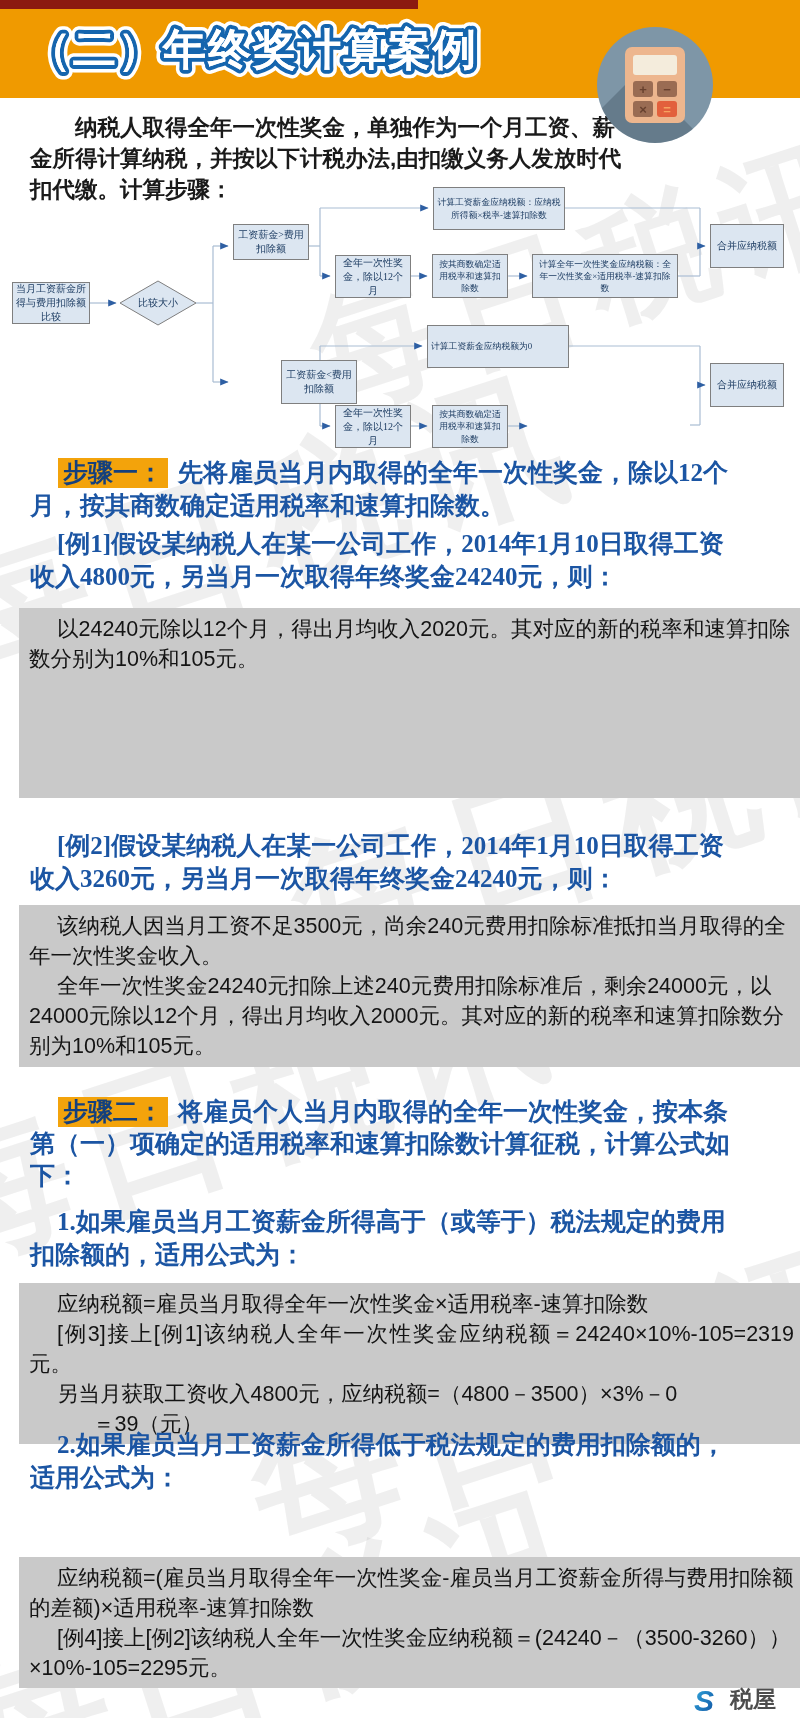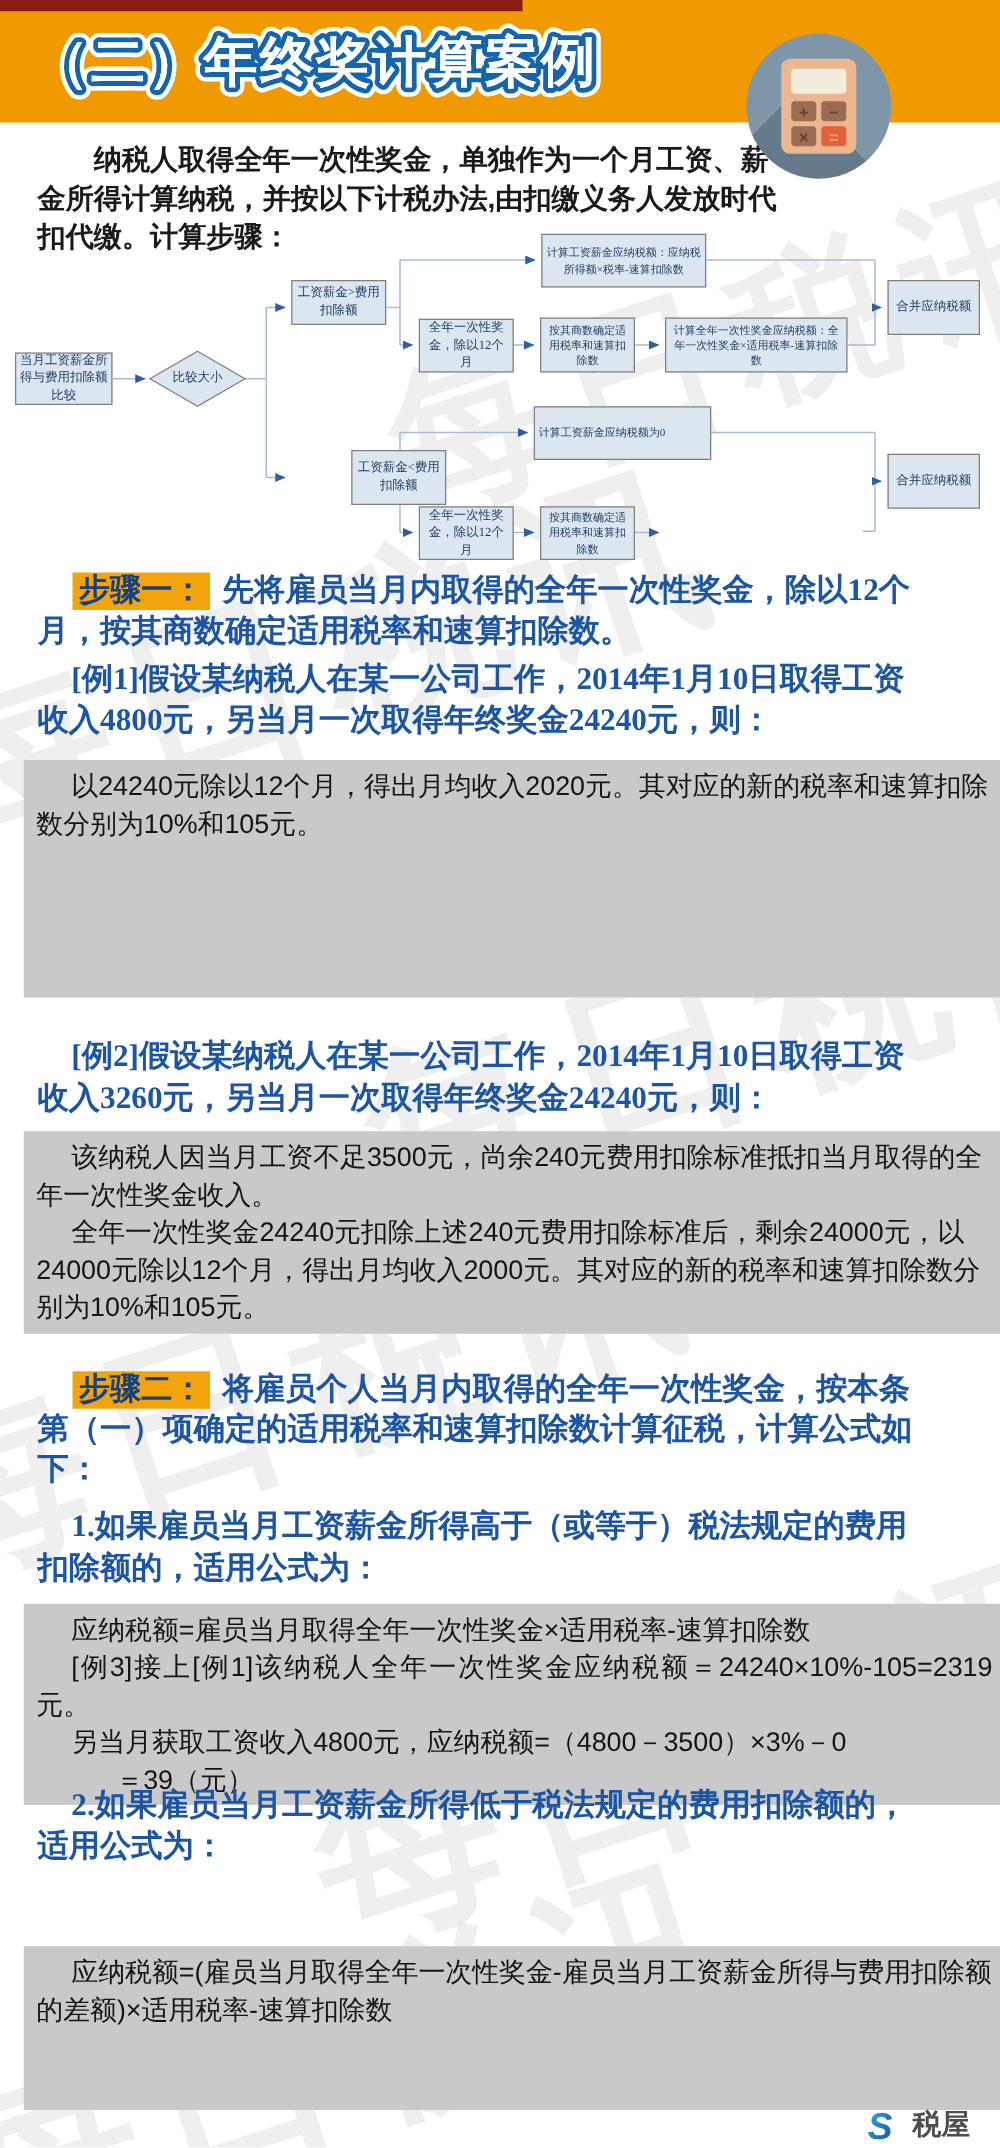--- a/index.html
+++ b/index.html
@@ -191,20 +191,21 @@
     <p>应纳税额=雇员当月取得全年一次性奖金×适用税率-速算扣除数</p>
     <p class="jst">[例3]接上[例1]该纳税人全年一次性奖金应纳税额＝24240×10%-105=2319元。</p>
     <p>另当月获取工资收入4800元，应纳税额=（4800－3500）×3%－0</p>
     <p class="deep">＝39（元）</p>
   </div>
 
   <p class="heading case2">2.如果雇员当月工资薪金所得低于税法规定的费用扣除额的，适用公式为：</p>
 
   <div class="graybox gb4">
     <p>应纳税额=(雇员当月取得全年一次性奖金-雇员当月工资薪金所得与费用扣除额的差额)×适用税率-速算扣除数</p>
+    <p>[例4]接上[例2]该纳税人全年一次性奖金应纳税额＝(24240－（3500-3260））×10%-105=2295元。</p>
   </div>
 
   <div class="footer">
     <svg width="32" height="30" viewBox="0 0 32 30">
       <defs>
         <linearGradient id="sg" x1="0" y1="0" x2="1" y2="1">
           <stop offset="0" stop-color="#35AEE0"></stop>
           <stop offset="1" stop-color="#0E4FA0"></stop>
         </linearGradient>
       </defs>

